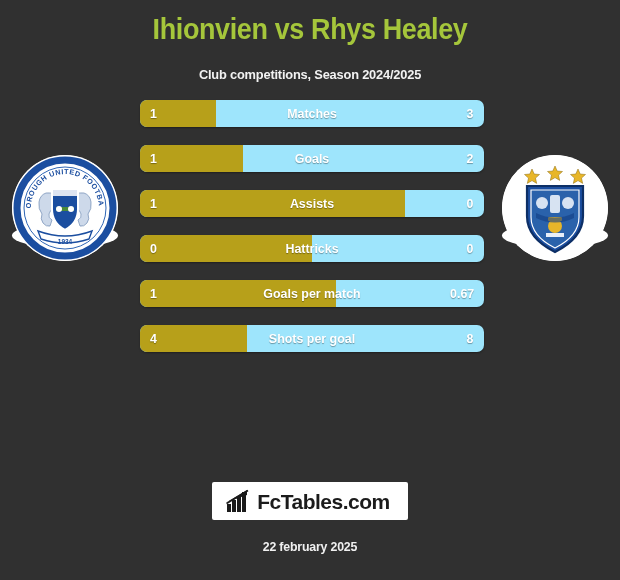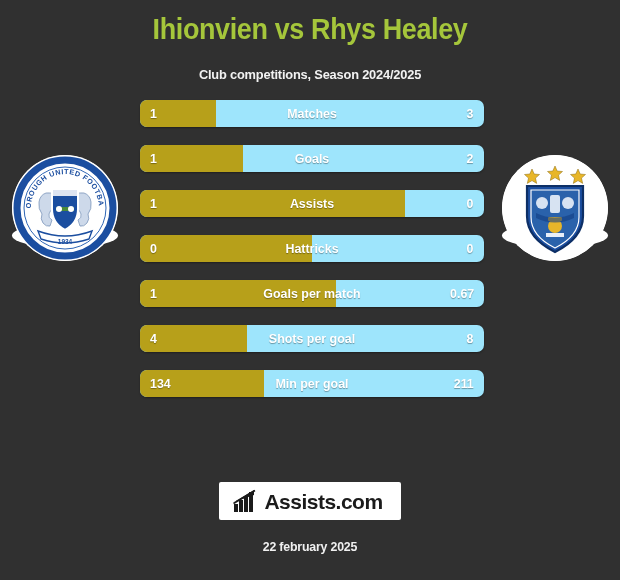--- a/index.html
+++ b/index.html
@@ -252,38 +252,32 @@
       <div class="bar-fill" style="width: 57%; background: rgb(183, 160, 26);"></div>
       <span class="bar-left-val">1</span>
       <span class="bar-label">Goals per match</span>
       <span class="bar-right-val">0.67</span>
     </div>
     <div class="bar-row" style="background: rgb(158, 229, 252);">
       <div class="bar-fill" style="width: 31%; background: rgb(183, 160, 26);"></div>
       <span class="bar-left-val">4</span>
       <span class="bar-label">Shots per goal</span>
       <span class="bar-right-val">8</span>
-    </div>
-    <div class="bar-row" style="background: rgb(158, 229, 252);">
-      <div class="bar-fill" style="width: 36%; background: rgb(183, 160, 26);"></div>
-      <span class="bar-left-val">134</span>
-      <span class="bar-label">Min per goal</span>
-      <span class="bar-right-val">211</span>
     </div>
   </div>
 </div>
 
 <div class="footer">
   <div class="logo-box">
     <div class="logo-inner">
       <svg width="26" height="24" viewBox="0 0 26 24">
         <rect x="1" y="15" width="4" height="8" fill="#1b1b1b"></rect>
         <rect x="6" y="11" width="4" height="12" fill="#1b1b1b"></rect>
         <rect x="11" y="7" width="4" height="16" fill="#1b1b1b"></rect>
         <rect x="16" y="3" width="4" height="20" fill="#1b1b1b"></rect>
         <path d="M1 13 L21 1 L21 6 Z" fill="#1b1b1b"></path>
         <path d="M0.5 14.5 L22 1.5" stroke="#1b1b1b" stroke-width="1.6" fill="none"></path>
       </svg>
-      <span class="logo-text">Assists.com</span>
+      <span class="logo-text">FcTables.com</span>
     </div>
   </div>
   <div class="date">22 february 2025</div>
 </div>
 
 </body></html>

